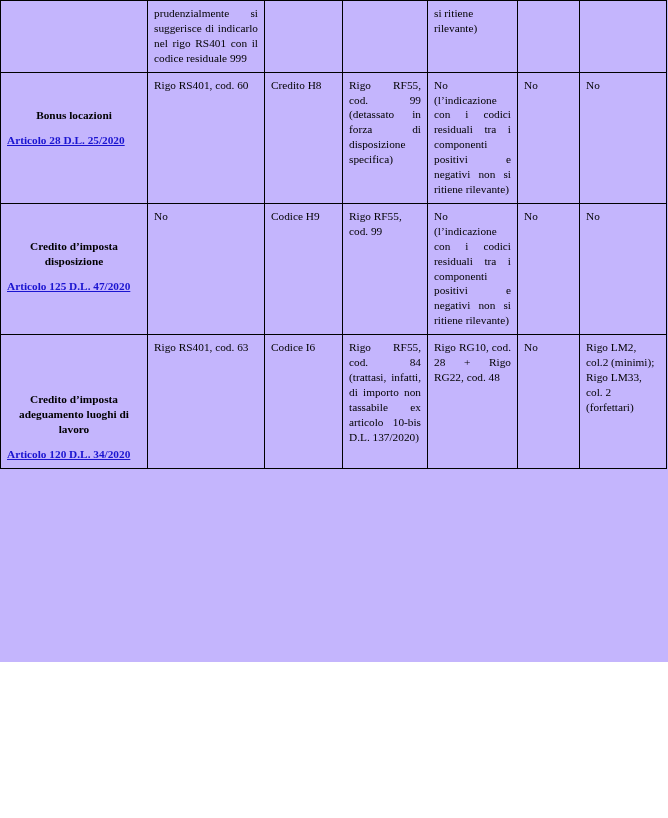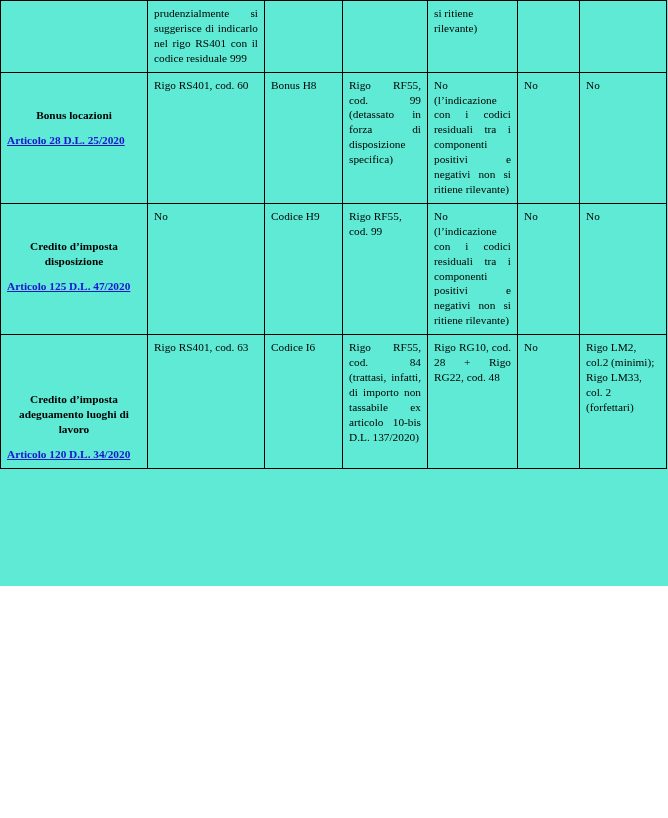--- a/index.html
+++ b/index.html
@@ -9,23 +9,23 @@
   }
   body {
     width: 668px;
     height: 818px;
     font-family: "Liberation Serif", serif;
     color: #000000;
   }
   .page {
     position: relative;
     width: 668px;
-    height: 586px;
+    height: 662px;
     overflow: hidden;
-    background: #5eead4;
+    background: #c4b5fd;
   }
   table.doc-table {
     border-collapse: collapse;
     table-layout: fixed;
     width: 666px;
     margin: 0;
     border: 0;
   }
   table.doc-table td {
     border: 1px solid #000000;
@@ -98,21 +98,21 @@
         <td></td>
       </tr>
 
       <tr>
         <td class="label-cell">
           <div class="label-spacer"></div>
           <div class="label-title">Bonus locazioni</div>
           <span class="doc-link">Articolo 28 D.L. 25/2020</span>
         </td>
         <td class="topcell">Rigo RS401, cod. 60</td>
-        <td class="topcell">Bonus H8</td>
+        <td class="topcell">Credito H8</td>
         <td class="cell-just topcell">Rigo RF55, cod. 99 (detassato in forza di disposizione specifica)</td>
         <td class="cell-just topcell">No (l’indicazione con i codici residuali tra i componenti positivi e negativi non si ritiene rilevante)</td>
         <td class="topcell">No</td>
         <td class="topcell">No</td>
       </tr>
 
       <tr>
         <td class="label-cell">
           <div class="label-spacer"></div>
           <div class="label-title">Credito d’imposta disposizione</div>

